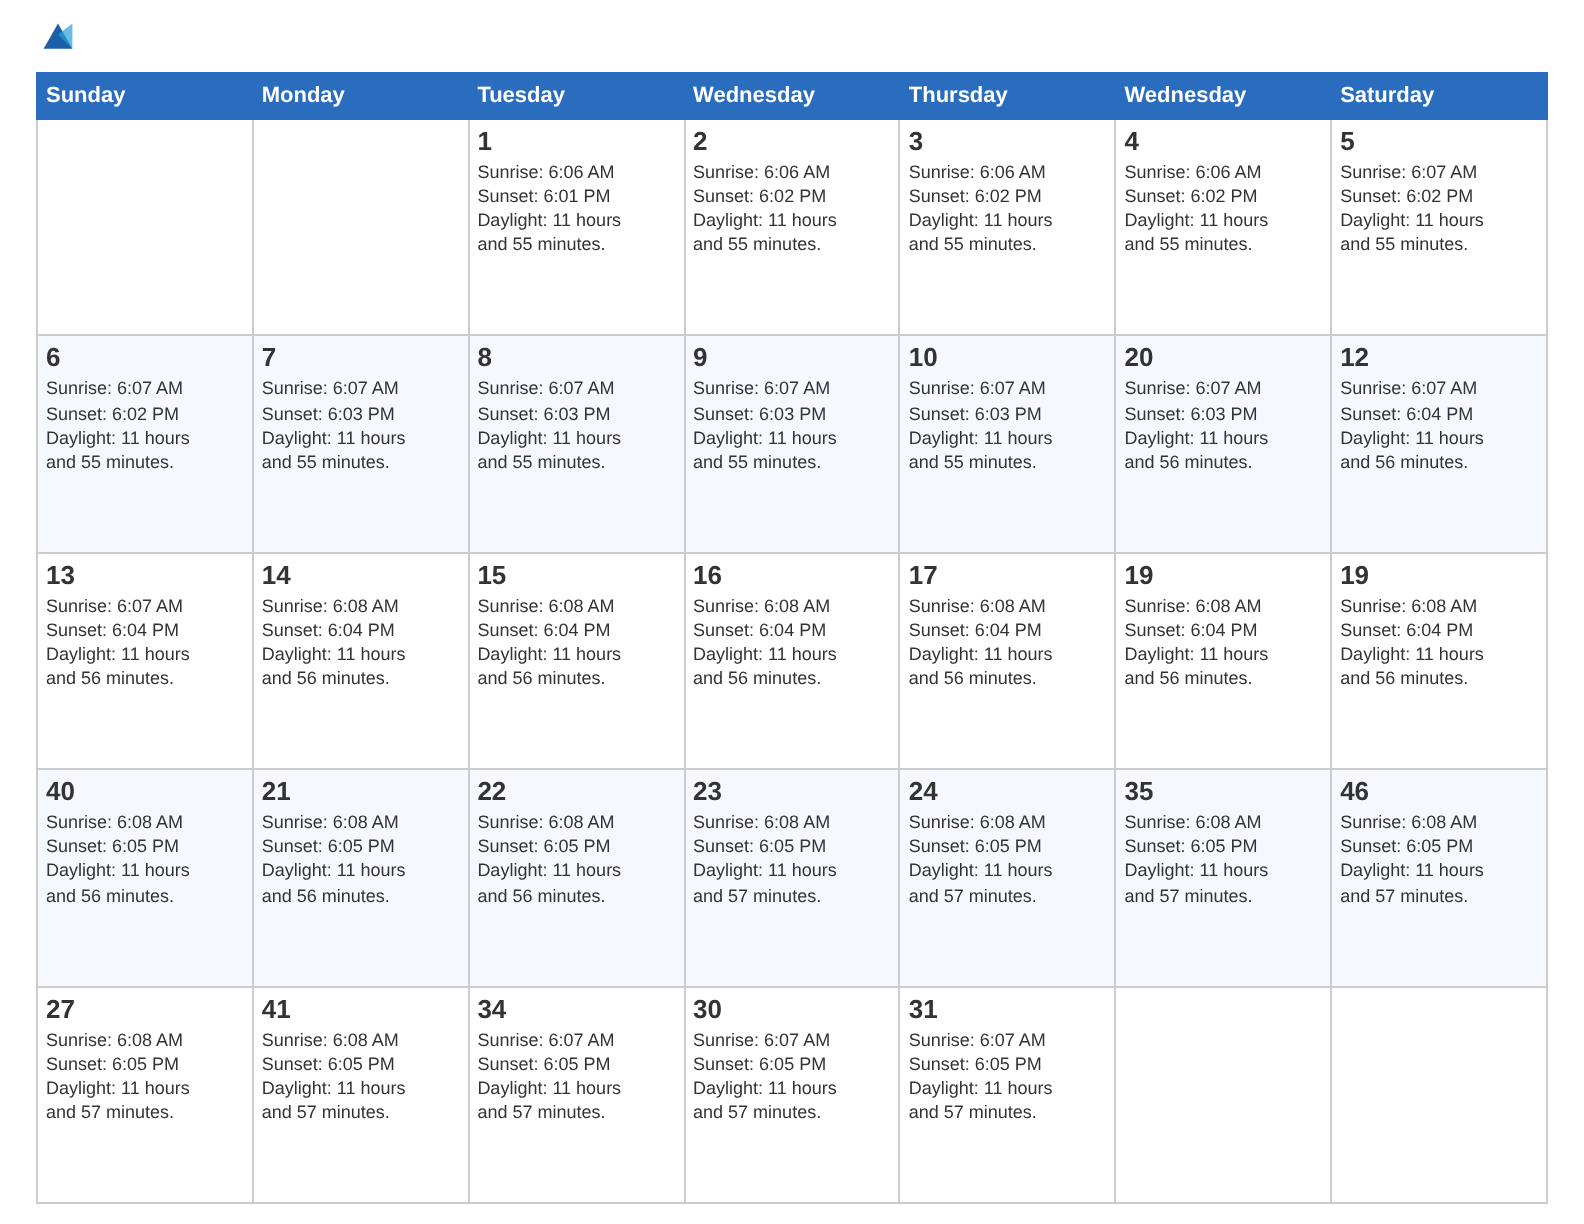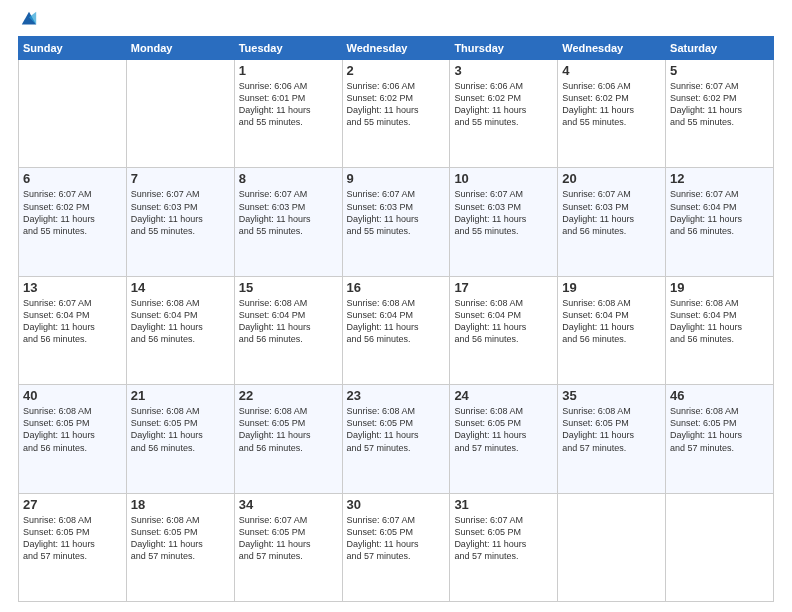--- a/index.html
+++ b/index.html
@@ -322,21 +322,21 @@
         </tr>
         <tr>
           <td>
             <span class="day-num">27</span>
             <div class="day-info" style="white-space: pre-line;">Sunrise: 6:08 AM
 Sunset: 6:05 PM
 Daylight: 11 hours
 and 57 minutes.</div>
           </td>
           <td>
-            <span class="day-num">18</span>
+            <span class="day-num">41</span>
             <div class="day-info" style="white-space: pre-line;">Sunrise: 6:08 AM
 Sunset: 6:05 PM
 Daylight: 11 hours
 and 57 minutes.</div>
           </td>
           <td>
             <span class="day-num">34</span>
             <div class="day-info" style="white-space: pre-line;">Sunrise: 6:07 AM
 Sunset: 6:05 PM
 Daylight: 11 hours

